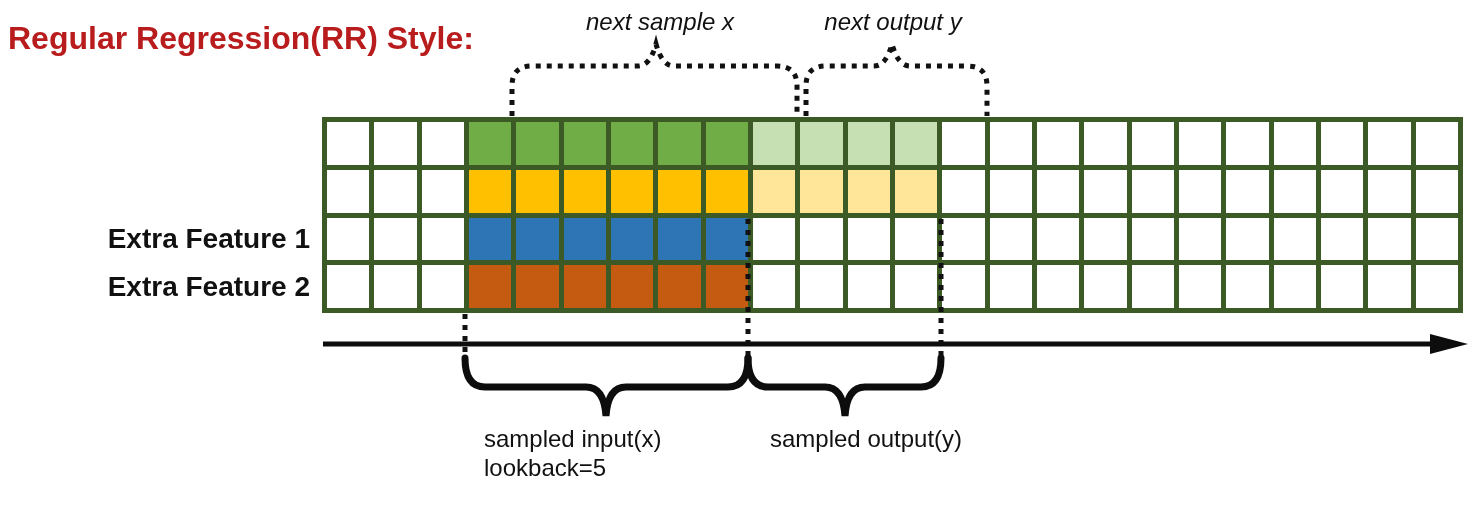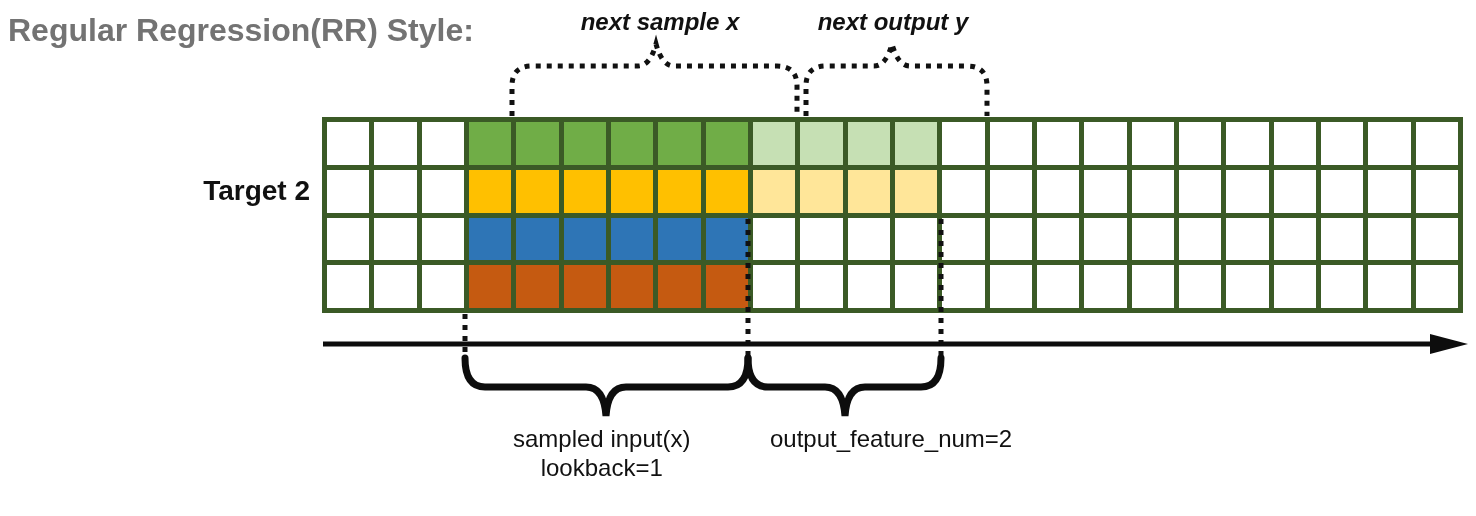--- a/index.html
+++ b/index.html
@@ -1,26 +1,26 @@
 <!DOCTYPE html>
 <html style="--grid-border: #3B5A26;"><head>
 <meta charset="utf-8">
 <style>
   html,body{margin:0;padding:0;background:#fff;}
   .canvas{
     position:relative;width:1476px;height:516px;background:#ffffff;
     font-family:"Liberation Sans", sans-serif;color:#111;overflow:hidden;
   }
   .title{
-    position:absolute;left:8px;top:12px;font-size:32px;font-weight:700;
-    letter-spacing:0px;color:#737373;white-space:nowrap;
+    position:absolute;left:8px;top:20px;font-size:32px;font-weight:700;
+    letter-spacing:0px;color:#b91c1c;white-space:nowrap;
   }
   .ns-label{
     position:absolute;top:8px;width:220px;text-align:center;
-    font-size:24px;font-style:italic;font-weight:700;white-space:nowrap;
+    font-size:24px;font-style:italic;font-weight:400;white-space:nowrap;
   }
   .nsx{left:550px;}
   .nsy{left:783px;}
   .row-label{
     position:absolute;right:1166px;width:300px;height:32px;line-height:32px;
     text-align:right;font-size:28px;font-weight:700;white-space:nowrap;
   }
   .grid{
     position:absolute;left:322px;top:117px;width:1141px;height:196px;
     box-sizing:border-box;display:grid;
@@ -34,34 +34,35 @@
   }
   .overlay{position:absolute;left:0;top:0;}
   .dotted{fill:none;stroke:#111;stroke-width:5;stroke-dasharray:5 6;}
   .solidbrace{fill:none;stroke:#0d0d0d;stroke-width:7;stroke-linecap:round;}
   .axisline{stroke:#0d0d0d;stroke-width:5;}
   .arrowhead{fill:#0d0d0d;}
   .note{
     position:absolute;top:424px;font-size:24px;line-height:29px;
     font-weight:500;white-space:nowrap;
   }
-  .note-input{left:513px;text-align:center;}
+  .note-input{left:484px;}
   .note-output{left:770px;}
 </style>
 </head>
 <body>
 
 <div class="canvas">
 
   <div class="title">Regular Regression(RR) Style:</div>
 
   <div class="ns-label nsx">next sample x</div>
   <div class="ns-label nsy">next output y</div>
 
-  <div class="row-label" style="top:175px">Target 2</div>
+  <div class="row-label" style="top:223px">Extra Feature 1</div>
+  <div class="row-label" style="top:271px">Extra Feature 2</div>
 
   <div class="grid" id="grid" style="grid-template-columns: repeat(24, 1fr);">
       <div class="cell" style="background: rgb(255, 255, 255);"></div>
       <div class="cell" style="background: rgb(255, 255, 255);"></div>
       <div class="cell" style="background: rgb(255, 255, 255);"></div>
       <div class="cell" style="background: rgb(112, 173, 71);"></div>
       <div class="cell" style="background: rgb(112, 173, 71);"></div>
       <div class="cell" style="background: rgb(112, 173, 71);"></div>
       <div class="cell" style="background: rgb(112, 173, 71);"></div>
       <div class="cell" style="background: rgb(112, 173, 71);"></div>
@@ -169,20 +170,20 @@
     <line class="axisline" x1="323" y1="344" x2="1436" y2="344"></line>
     <polygon class="arrowhead" points="1430,334 1468,344 1430,354"></polygon>
 
     <path class="solidbrace" d="M 465 358 Q 465 387 485 387 L 586 387 Q 604 387 606 416 Q 608 387 626 387 L 728 387 Q 748 387 748 358"></path>
 
     <path class="solidbrace" d="M 748 358 Q 748 387 768 387 L 825 387 Q 843 387 845 416 Q 847 387 865 387 L 921 387 Q 941 387 941 358"></path>
   </svg>
 
   <div class="note note-input">
     <div>sampled input(x)</div>
-    <div>lookback=1</div>
+    <div>lookback=5</div>
   </div>
 
   <div class="note note-output">
-    <div>output_feature_num=2</div>
+    <div>sampled output(y)</div>
   </div>
 
 </div>
 
 </body></html>

